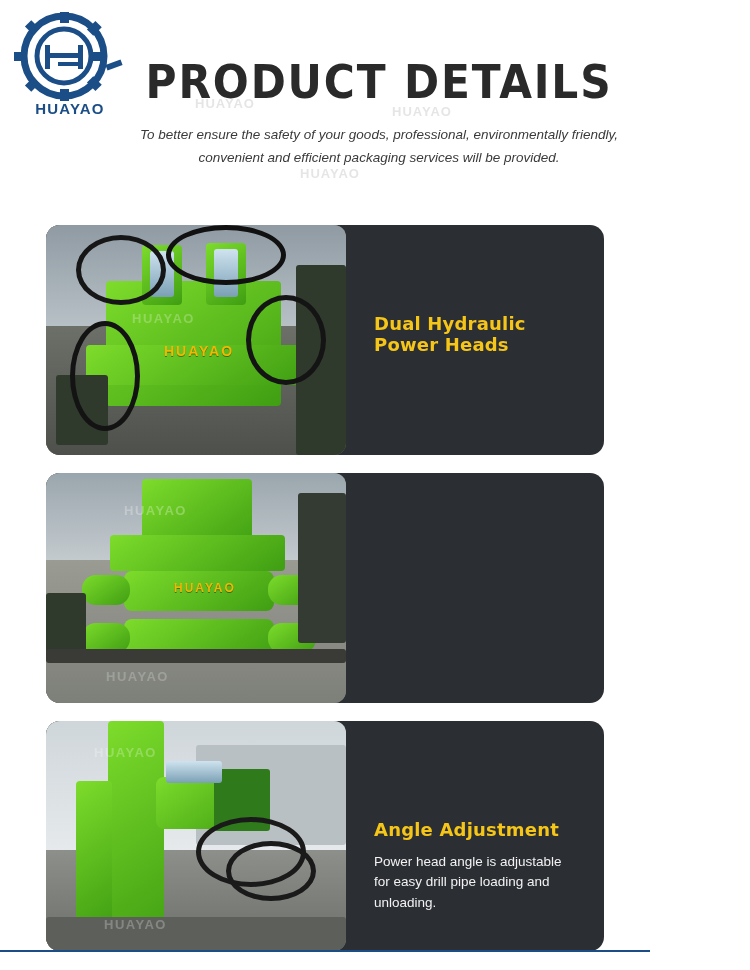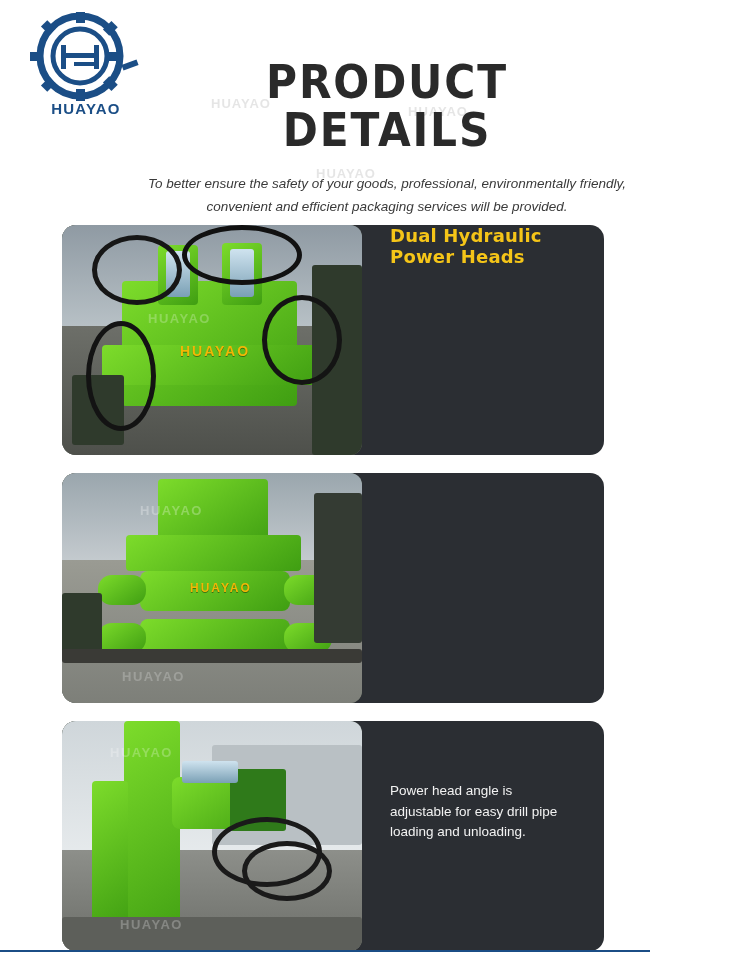--- a/index.html
+++ b/index.html
@@ -8,21 +8,20 @@
     height: 970px;
     background: #ffffff;
     font-family: "Liberation Sans", sans-serif;
     overflow: hidden;
   }
   .page {
     position: relative;
     width: 650px;
     height: 970px;
     background: #ffffff;
-    padding-left: 16px;
   }
 
   
   .header {
     position: relative;
     height: 205px;
     padding-top: 12px;
   }
   .logo {
     position: absolute;
@@ -105,21 +104,21 @@
     border-radius: 12px;
     overflow: hidden;
     background: #6f7a6a;
   }
   .card-photo .ph-inner { position: absolute; inset: 0; }
 
   .card-body {
     flex: 1;
     padding: 0 30px 0 28px;
     display: flex;
-    flex-direction: row;
+    flex-direction: column;
     justify-content: center;
   }
   .card-heading {
     font-family: "DejaVu Sans", sans-serif;
     font-weight: bold;
     font-size: 18px;
     color: #f5c518;
     letter-spacing: 0.2px;
     margin-bottom: 12px;
   }
@@ -285,20 +284,21 @@
           <div class="dark-part" style="left:168px; top:48px; width:56px; height:62px; background:#2f7a1a;"></div>
           <div class="cyl" style="left:120px; top:40px; width:56px; height:22px;"></div>
           <div class="hose" style="left:150px; top:96px; width:110px; height:70px; border-color:#1a1a1a;"></div>
           <div class="hose" style="left:180px; top:120px; width:90px; height:60px; border-color:#1a1a1a;"></div>
           <div class="dark-part" style="left:0px; top:196px; width:300px; height:34px; background:#5d5f5a;"></div>
           <div class="photo-wm" style="left:48px; top:24px; opacity:.45;">HUAYAO</div>
           <div class="photo-wm" style="left:58px; top:196px; opacity:.45;">HUAYAO</div>
         </div>
       </div>
       <div class="card-body">
+        <div class="card-heading">Angle Adjustment</div>
         <div class="card-text">Power head angle is adjustable for easy drill pipe loading and unloading.</div>
       </div>
     </div>
 
   </div>
 
   <div class="footer-rule"></div>
 </div>
 
 </body></html>

